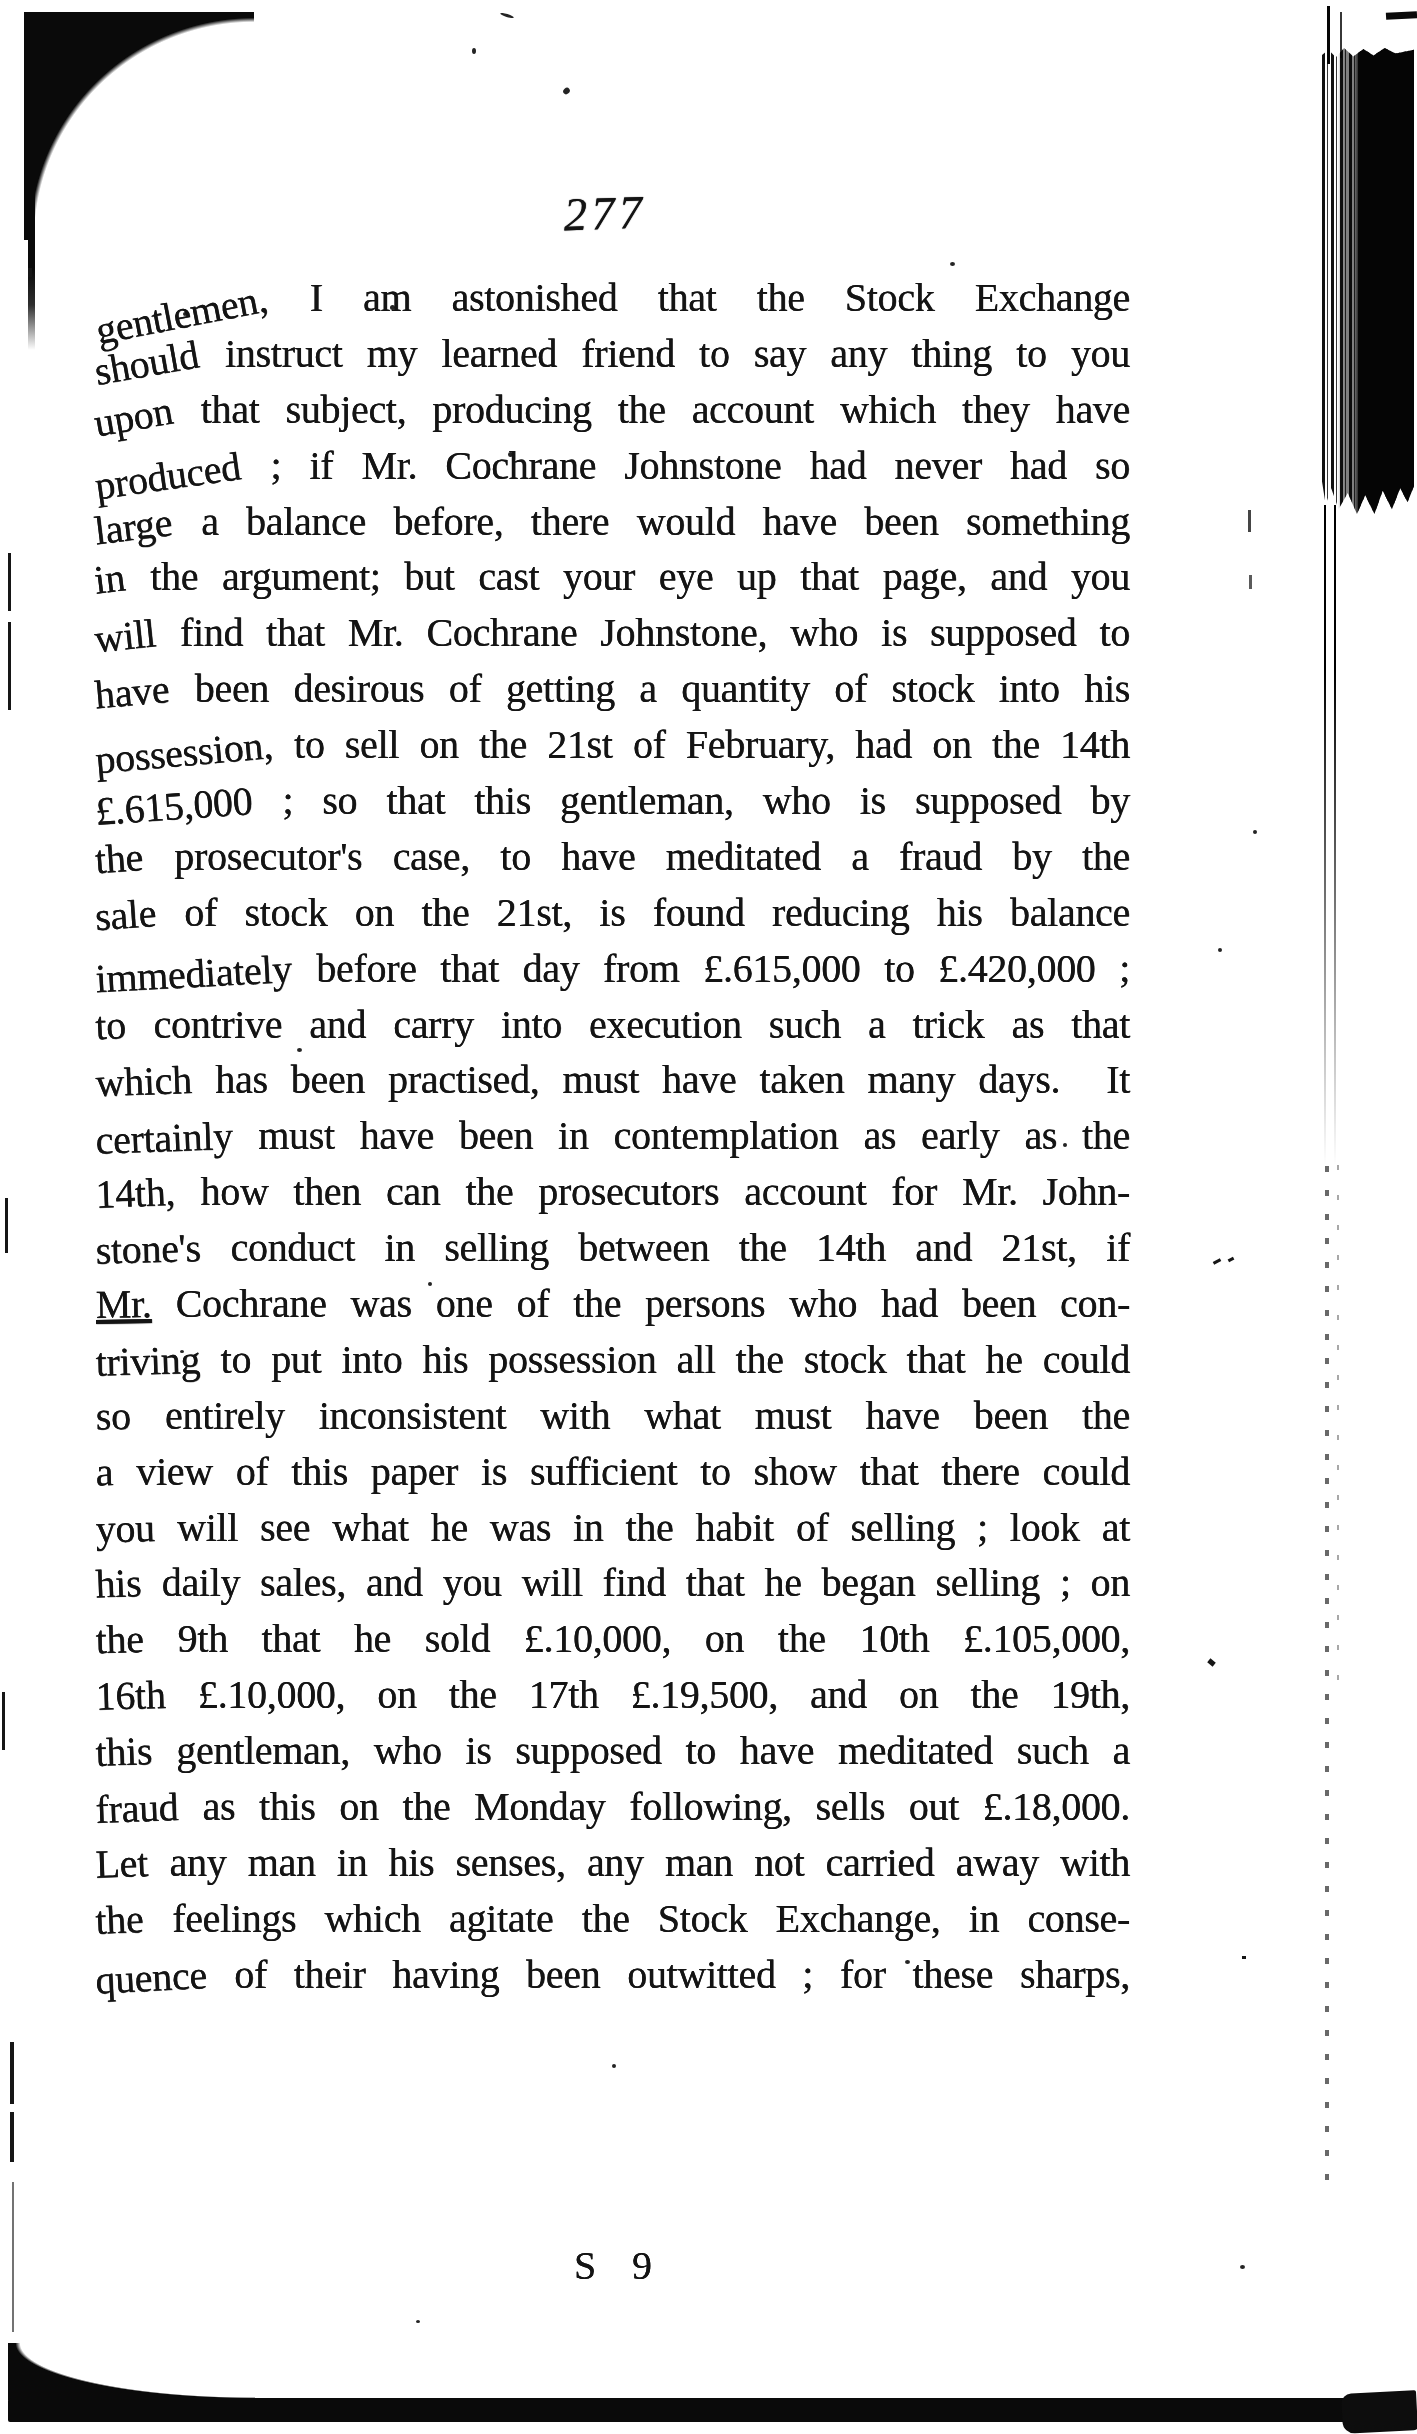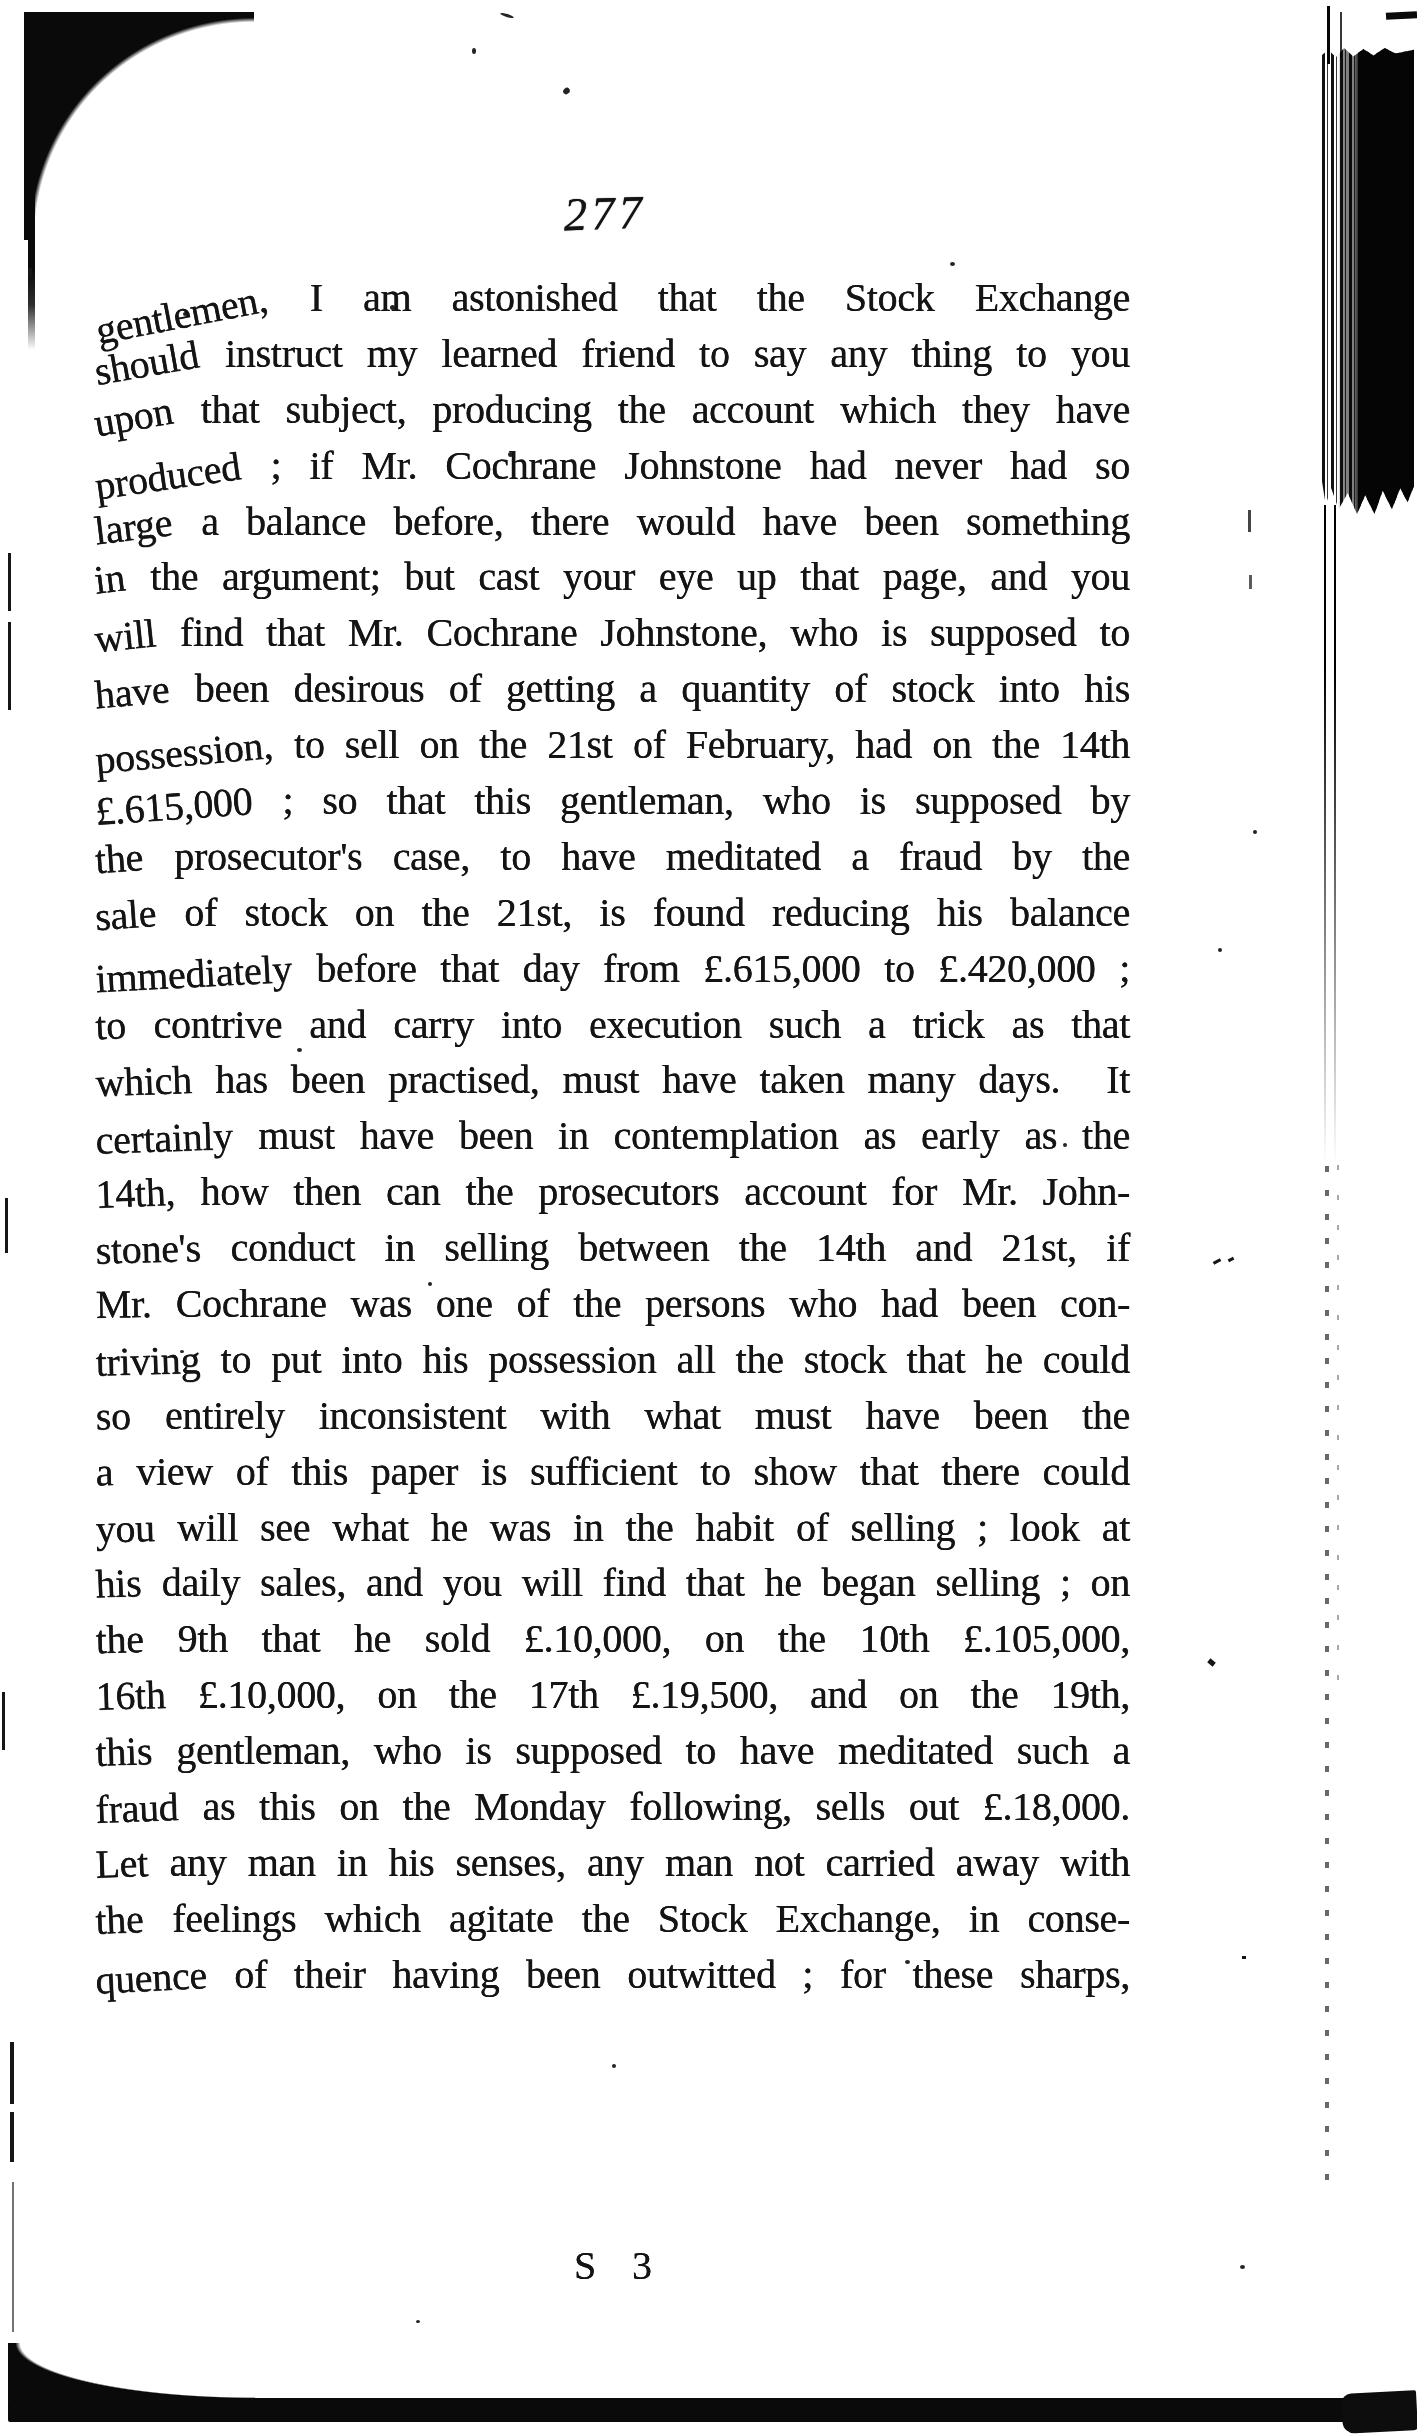--- a/index.html
+++ b/index.html
@@ -162,29 +162,29 @@
       <div class="line"><span class="lead" style="transform: rotate(-5deg);">possession,</span> to sell on the 21st of February, had on the 14th</div>
       <div class="line"><span class="lead" style="transform: rotate(-4deg);">£.615,000</span> ; so that this gentleman, who is supposed by</div>
       <div class="line"><span class="lead" style="transform: rotate(-4deg);">the</span> prosecutor's case, to have meditated a fraud by the</div>
       <div class="line"><span class="lead" style="transform: rotate(-4deg);">sale</span> of stock on the 21st, is found reducing his balance</div>
       <div class="line"><span class="lead" style="transform: rotate(-3deg);">immediately</span> before that day from £.615,000 to £.420,000 ;</div>
       <div class="line"><span class="lead" style="transform: rotate(-3deg);">to</span> contrive and carry into execution such a trick as that</div>
       <div class="line"><span class="lead" style="transform: rotate(-2deg);">which</span> has been practised, must have taken many days.&nbsp; It</div>
       <div class="line"><span class="lead" style="transform: rotate(-2deg);">certainly</span> must have been in contemplation as early as the</div>
       <div class="line"><span class="lead" style="transform: rotate(-2deg);">14th,</span> how then can the prosecutors account for Mr. John-</div>
       <div class="line"><span class="lead" style="transform: rotate(-1.5deg);">stone's</span> conduct in selling between the 14th and 21st, if</div>
-      <div class="line"><span class="lead" style="transform: rotate(-1deg);">Mr.</span> Cochrane was one of the persons who had been con-</div>
+      <div class="line"><span class="lead" style="transform: rotate(-1deg); text-decoration: underline;">Mr.</span> Cochrane was one of the persons who had been con-</div>
       <div class="line"><span class="lead" style="transform: rotate(-1.5deg);">triving</span> to put into his possession all the stock that he could</div>
       <div class="line"><span class="lead" style="transform: rotate(-1deg);">so</span> entirely inconsistent with what must have been the</div>
       <div class="line"><span class="lead" style="transform: rotate(-1.5deg);">a</span> view of this paper is sufficient to show that there could</div>
       <div class="line"><span class="lead" style="transform: rotate(-1.5deg);">you</span> will see what he was in the habit of selling ; look at</div>
       <div class="line"><span class="lead" style="transform: rotate(-2deg);">his</span> daily sales, and you will find that he began selling ; on</div>
       <div class="line"><span class="lead" style="transform: rotate(-1.5deg);">the</span> 9th that he sold £.10,000, on the 10th £.105,000,</div>
       <div class="line"><span class="lead" style="transform: rotate(-1.5deg);">16th</span> £.10,000, on the 17th £.19,500, and on the 19th,</div>
       <div class="line"><span class="lead" style="transform: rotate(-2deg);">this</span> gentleman, who is supposed to have meditated such a</div>
       <div class="line"><span class="lead" style="transform: rotate(-2deg);">fraud</span> as this on the Monday following, sells out £.18,000.</div>
       <div class="line"><span class="lead" style="transform: rotate(-2deg);">Let</span> any man in his senses, any man not carried away with</div>
       <div class="line"><span class="lead" style="transform: rotate(-2.5deg);">the</span> feelings which agitate the Stock Exchange, in conse-</div>
       <div class="line"><span class="lead" style="transform: rotate(-3deg);">quence</span> of their having been outwitted ; for these sharps,</div>
     </div>
-  <div class="signature">S 3</div>
+  <div class="signature">S 9</div>
 
 </div>
 
 </body></html>

